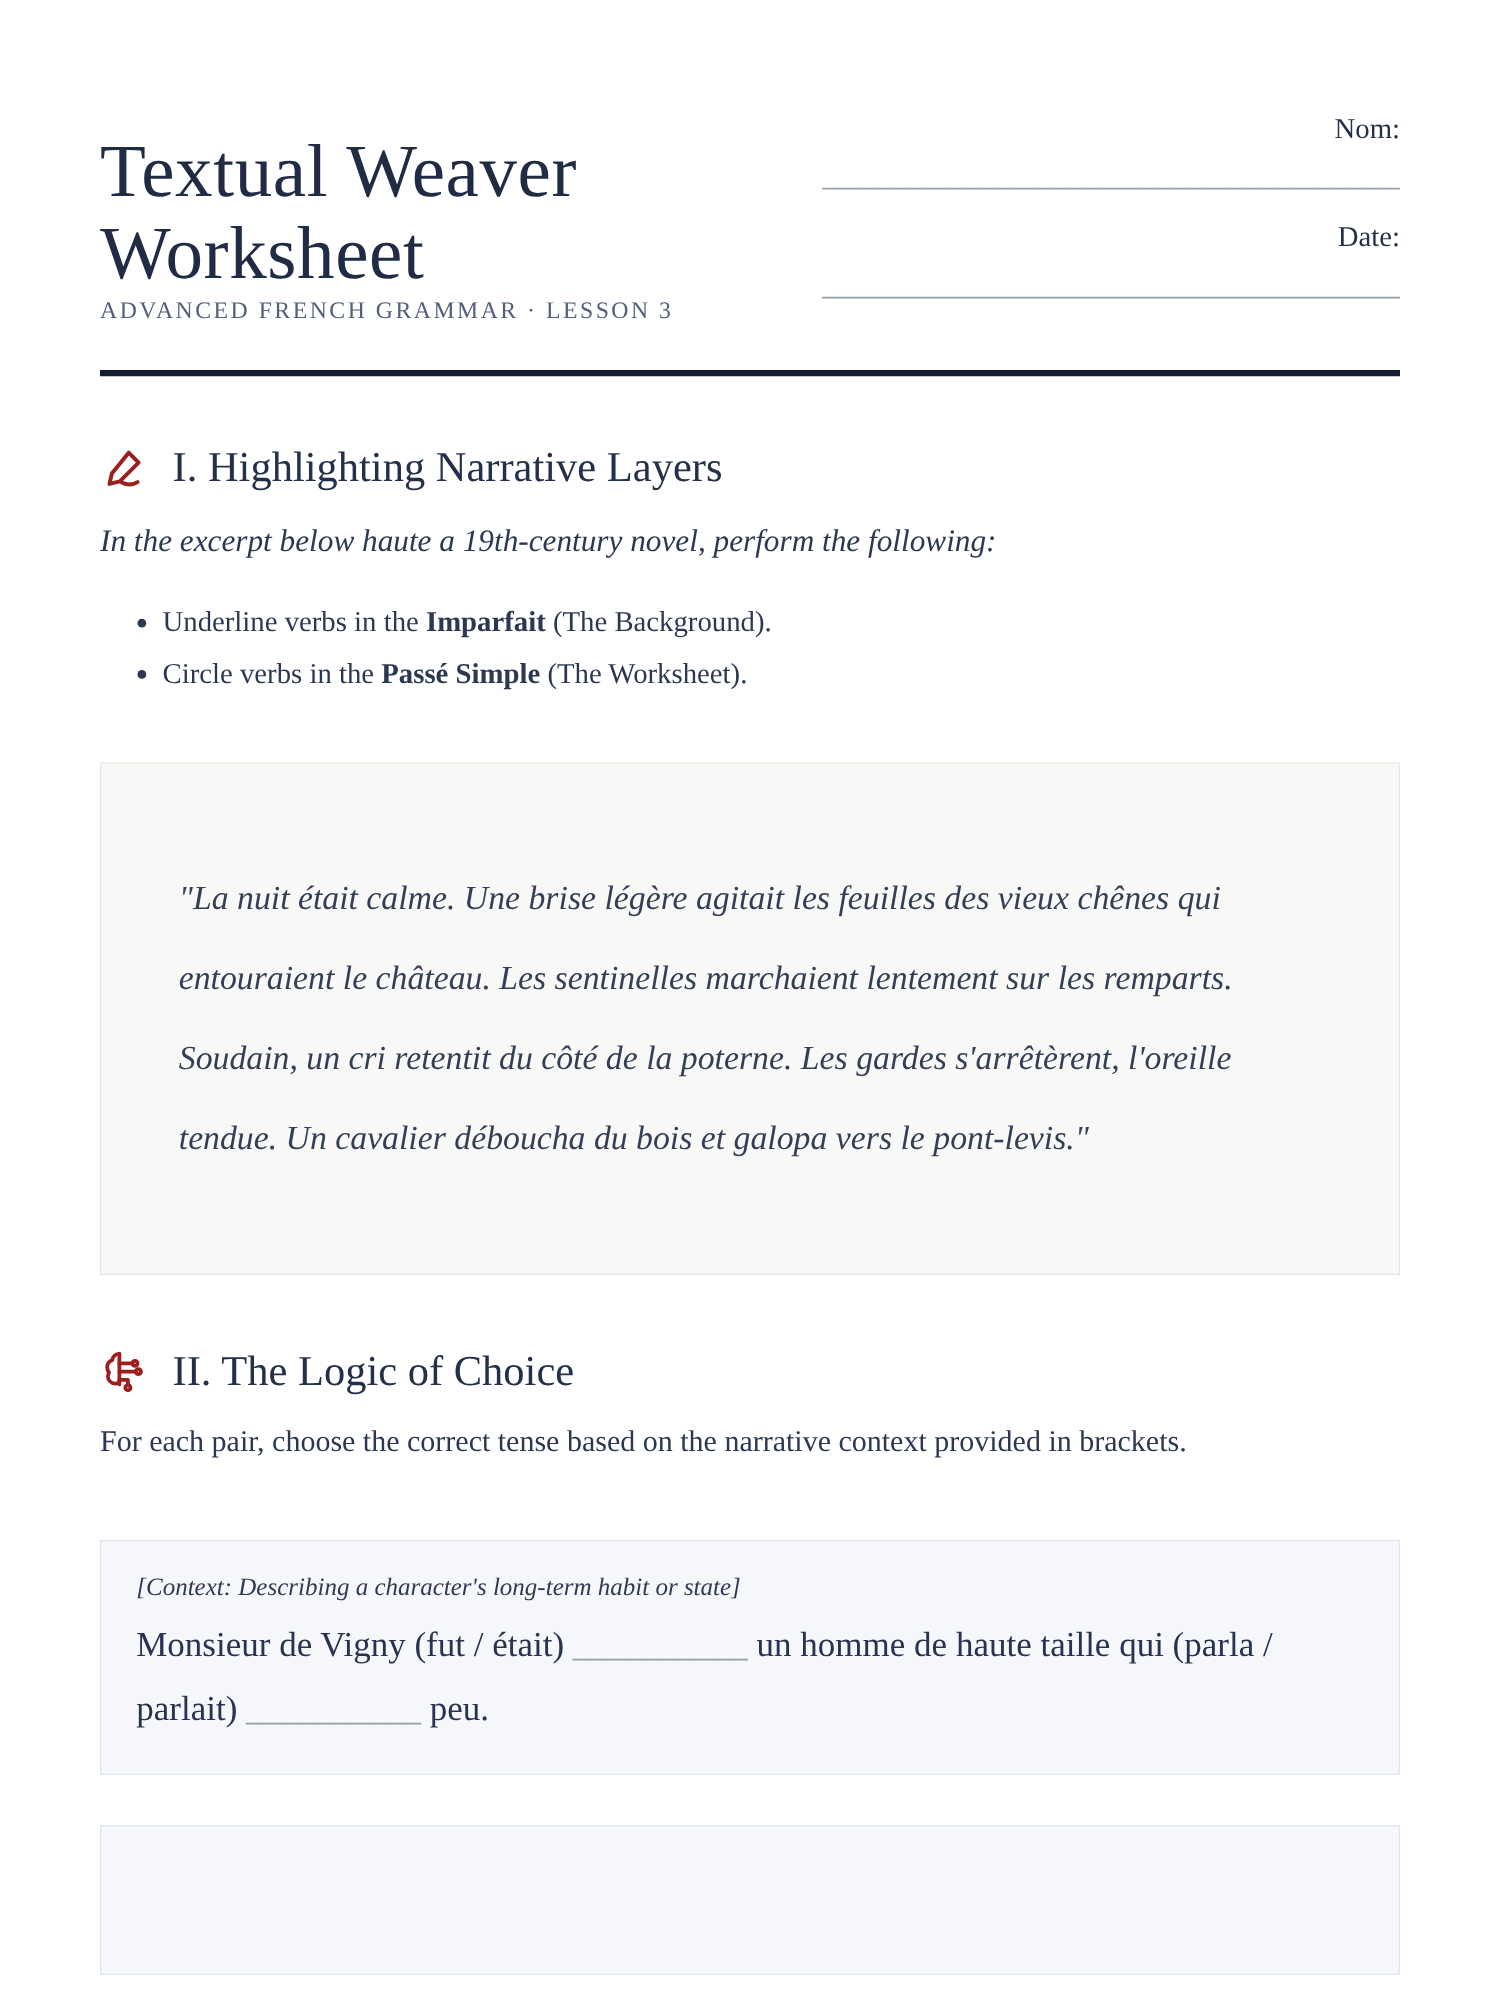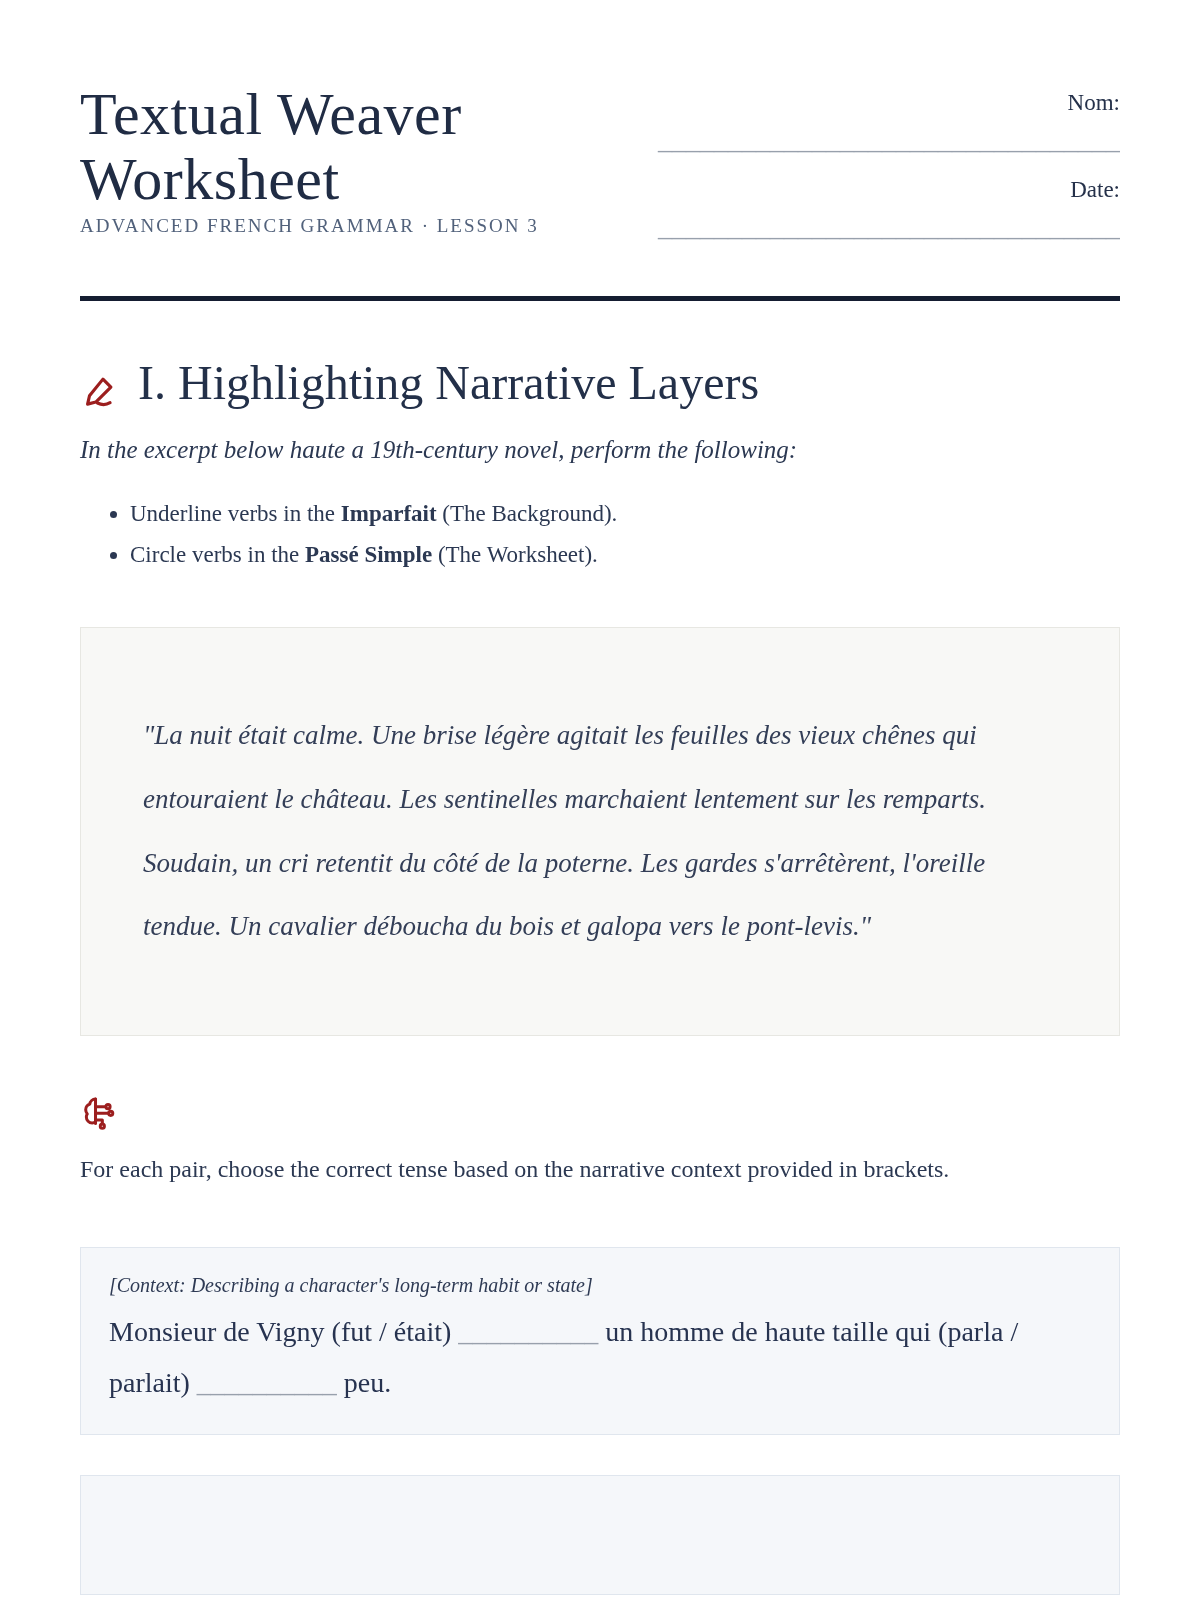--- a/index.html
+++ b/index.html
@@ -17,21 +17,21 @@
   *{margin:0;padding:0;box-sizing:border-box;}
   html,body{background:#ffffff;}
   body{
     width:1200px;height:1600px;overflow:hidden;
     font-family:"Liberation Serif","DejaVu Serif",serif;
     color:var(--body);
   }
   .page{padding:82px 80px 0 80px;}
 
   
-  .header{display:flex;align-items:flex-start;}
+  .header{display:flex;align-items:flex-end;}
   .header-left{flex:0 0 55%;}
   .header-right{flex:1;text-align:right;padding-top:6px;}
   h1{
     font-size:60px;line-height:1.08;font-weight:400;
     color:var(--ink);letter-spacing:0.5px;
   }
   .subtitle{
     max-width:480px;
     font-size:19px;line-height:1.45;letter-spacing:2px;
     color:var(--subtle);
@@ -40,22 +40,22 @@
   .field-label{font-size:23px;color:#25314a;line-height:1.3;}
   .field-line{
     font-size:28px;color:var(--line-gray);line-height:1.4;
     white-space:nowrap;overflow:hidden;margin-top:2px;font-style:italic;
   }
   .rule{border:none;border-top:5px solid var(--rule);margin-top:34px;}
 
   
   .section-heading{
     margin-top:54px;
-    font-size:48px;font-weight:400;color:#233049;line-height:1.15;
-    display:flex;align-items:flex-end;gap:20px;
+    font-size:34px;font-weight:400;color:#233049;line-height:1.15;
+    display:flex;align-items:flex-start;gap:20px;
   }
   .s2{margin-top:58px;}
   .icon{flex:0 0 auto;display:inline-flex;color:var(--accent);}
   .icon svg{width:38px;height:38px;}
 
   .instruction-italic{
     margin-top:26px;font-style:italic;font-size:25px;color:var(--body);
   }
   .instruction{
     margin-top:24px;font-size:24px;color:var(--body);
@@ -141,20 +141,21 @@
           <path d="M9.8 3.2c-1.9 0-3.4 1.4-3.6 3.2-1.5.5-2.6 1.9-2.6 3.6 0 1 .4 1.9 1 2.6-.4.6-.6 1.3-.6 2 0 2 1.7 3.7 3.7 3.7.8 0 1.6-.3 2.1-.7"></path>
           <path d="M9.8 3.2v15.4"></path>
           <path d="M9.8 8h6.3"></path>
             <circle cx="17.7" cy="8" r="1.3"></circle>
           <path d="M9.8 12.2h8"></path>
             <circle cx="19.4" cy="12.2" r="1.3"></circle>
           <path d="M9.8 16.4h4.3v2.4"></path>
             <circle cx="14.1" cy="20.3" r="1.3"></circle>
         </svg>
       </span>
+      <span>II. The Logic of Choice</span>
     </h2>
 
     <p class="instruction">For each pair, choose the correct tense based on the narrative context provided in brackets.</p>
 
     <div class="card">
       <div class="card-context">[Context: Describing a character's long-term habit or state]</div>
       <div class="card-sentence"><span>Monsieur de Vigny (fut / était) </span><span class="blank">__________</span><span> un homme de haute taille qui (parla / parlait) </span><span class="blank">__________</span><span> peu.</span></div>
     </div>
 
     <div class="card card-partial"></div>

